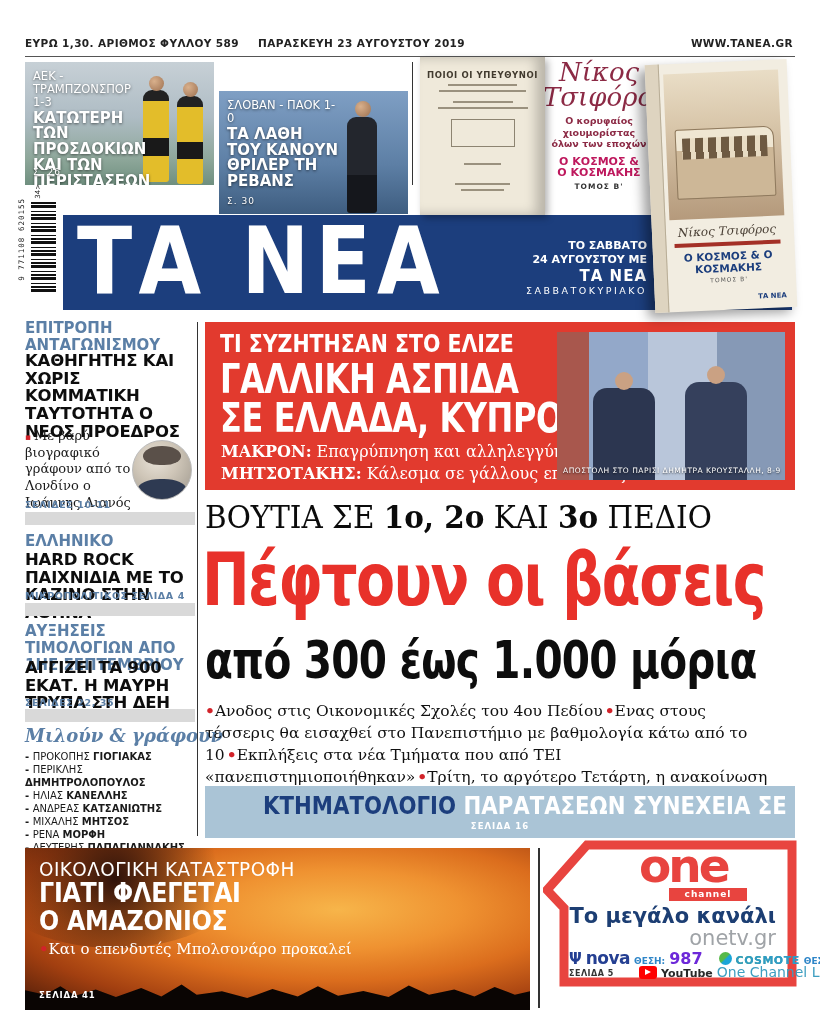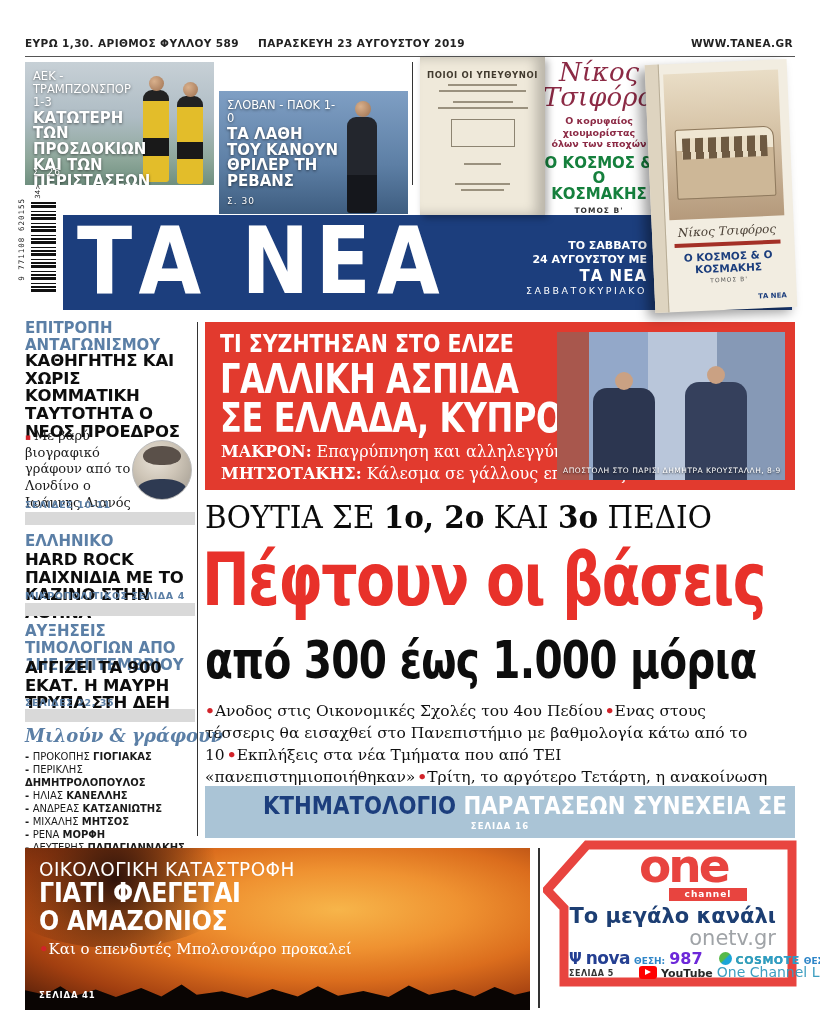--- a/index.html
+++ b/index.html
@@ -31,21 +31,21 @@
   
   .book1{background:#efe9da;box-shadow:inset -9px 0 12px rgba(0,0,0,.22),3px 3px 7px rgba(0,0,0,.3);}
   .book1 .b1title{font-size:8.5px;font-weight:bold;letter-spacing:.6px;color:#413a2e;text-align:center;margin-top:13px;}
   .b1line{height:2px;background:#9a917e;margin:4px auto 0;}
   .b1box{width:62px;height:26px;border:1px solid #8d8471;margin:10px auto 0;}
 
   
   .tsif{text-align:center;}
   .tsif-author{font-family:"DejaVu Serif",serif;font-style:italic;font-size:26px;line-height:.95;color:#8c2a45;}
   .tsif-sub{font-size:9.5px;font-weight:bold;color:#8c2a45;line-height:1.2;margin-top:6px;}
-  .tsif-title{font-size:15px;font-weight:bold;color:#15803d;line-height:1.05;margin-top:6px;}
+  .tsif-title{font-size:11px;font-weight:bold;color:#be185d;line-height:1.05;margin-top:6px;}
   .tsif-vol{font-size:7.5px;font-weight:bold;color:#333;margin-top:3px;letter-spacing:1px;}
 
   
   .book2{background:#f2ede1;box-shadow:-7px 5px 12px rgba(0,0,0,.38);transform:rotate(-2.5deg);z-index:6;}
   .b2spine{position:absolute;left:0;top:0;width:13px;height:100%;background:#ded4c0;border-right:1px solid #b8ad96;}
   .b2photo{position:absolute;left:18px;top:10px;right:9px;height:146px;
            background:linear-gradient(180deg,#e9ddc6 0%,#d9c7ab 35%,#bda284 70%,#a8real 100%),linear-gradient(180deg,#e9ddc6,#b59a7c);}
   .b2tram{position:absolute;left:8%;bottom:14%;width:84%;height:46%;background:linear-gradient(180deg,#efe6d2 0 30%,#cdb797 30% 100%);border:1px solid #8f7a5e;border-radius:3px 10px 2px 2px;}
   .b2tramwin{position:absolute;left:6%;top:12%;width:88%;height:30%;background:repeating-linear-gradient(90deg,#6e5a42 0 8px,#e8dcc4 8px 13px);}
   .b2author{position:absolute;left:16px;right:8px;top:162px;text-align:center;font-family:"DejaVu Serif",serif;font-style:italic;font-size:12px;color:#4a4036;}

